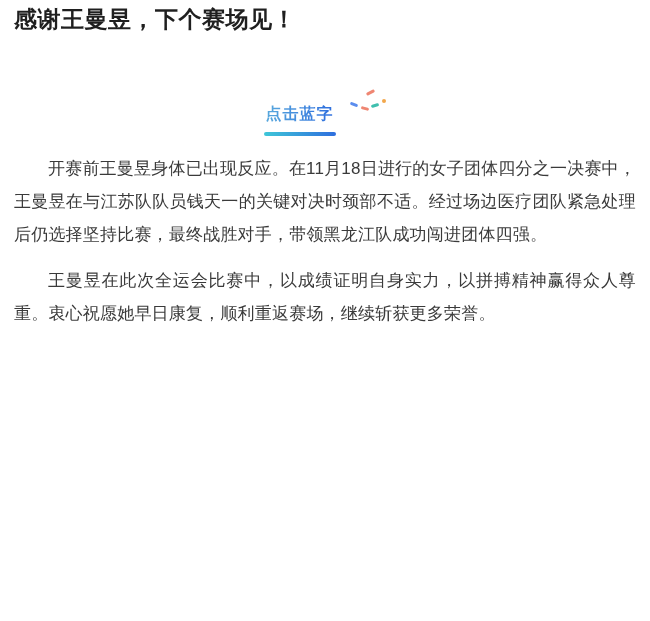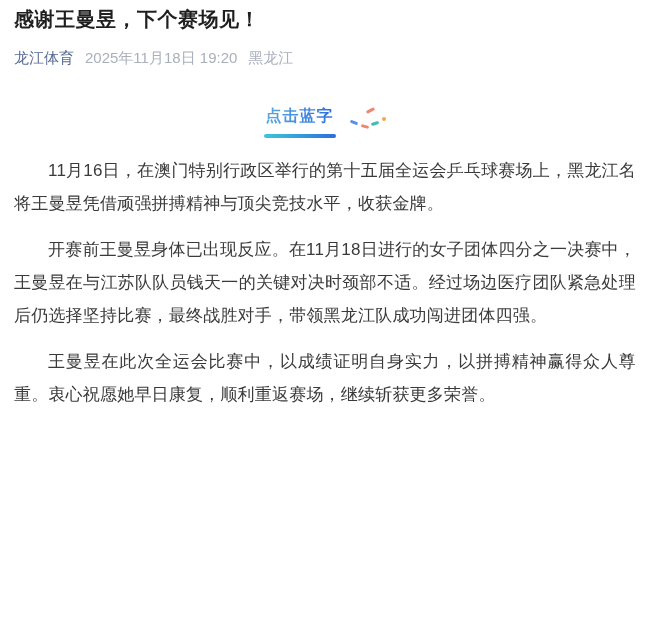--- a/index.html
+++ b/index.html
@@ -18,21 +18,21 @@
   html,body{background:#ffffff;}
   body{
     width:650px;height:621px;overflow:hidden;
     font-family:"Liberation Sans","DejaVu Sans",sans-serif;
     color:var(--body-text);
   }
   .article{
     padding:2px 14px 0 14px;
   }
   .article-title{
-    font-size:20px;
+    font-size:23px;
     line-height:30px;
     font-weight:bold;
     color:var(--title-text);
     letter-spacing:0.5px;
     padding-top:2px;
   }
   .byline{
     margin-top:15px;
     display:flex;
     align-items:baseline;
@@ -58,20 +58,21 @@
     display:flex;
     flex-direction:column;
     align-items:center;
     gap:7px;
   }
   .banner-text{
     font-size:16px;
     font-weight:bold;
     letter-spacing:1px;
     color:#2e7cd6;
+    margin-top:32px;
   }
   .banner-underline{
     width:72px;
     height:4px;
     border-radius:2px;
     background:linear-gradient(90deg,var(--grad1),var(--grad2));
   }
   @supports ((-webkit-background-clip:text) or (background-clip:text)){
     .banner-text{
       background:linear-gradient(90deg,#58a8dd,var(--grad2));
@@ -105,39 +106,33 @@
     letter-spacing:0.2px;
   }
 </style>
 </head>
 <body>
 
 <div class="article">
 
   <h1 class="article-title">感谢王曼昱，下个赛场见！</h1>
 
-  <div class="byline">
-    <span class="author">龙江体育</span>
-    <span class="meta">2025年11月18日 19:20</span>
-    <span class="meta">黑龙江</span>
-  </div>
 
   <div class="follow-banner">
     <div class="banner-item">
       <span class="banner-text">点击蓝字</span>
       <span class="banner-underline"></span>
     </div>
     <div class="confetti">
       <span class="c-dash1"></span>
       <span class="c-dash2"></span>
       <span class="c-dash3"></span>
       <span class="c-dash4"></span>
       <span class="c-dot1"></span>
     </div>
   </div>
 
   <div class="content">
-    <p>11月16日，在澳门特别行政区举行的第十五届全运会乒乓球赛场上，黑龙江名将王曼昱凭借顽强拼搏精神与顶尖竞技水平，收获金牌。</p>
     <p>开赛前王曼昱身体已出现反应。在11月18日进行的女子团体四分之一决赛中，王曼昱在与江苏队队员钱天一的关键对决时颈部不适。经过场边医疗团队紧急处理后仍选择坚持比赛，最终战胜对手，带领黑龙江队成功闯进团体四强。</p>
     <p>王曼昱在此次全运会比赛中，以成绩证明自身实力，以拼搏精神赢得众人尊重。衷心祝愿她早日康复，顺利重返赛场，继续斩获更多荣誉。</p>
   </div>
 
 </div>
 
 </body></html>

